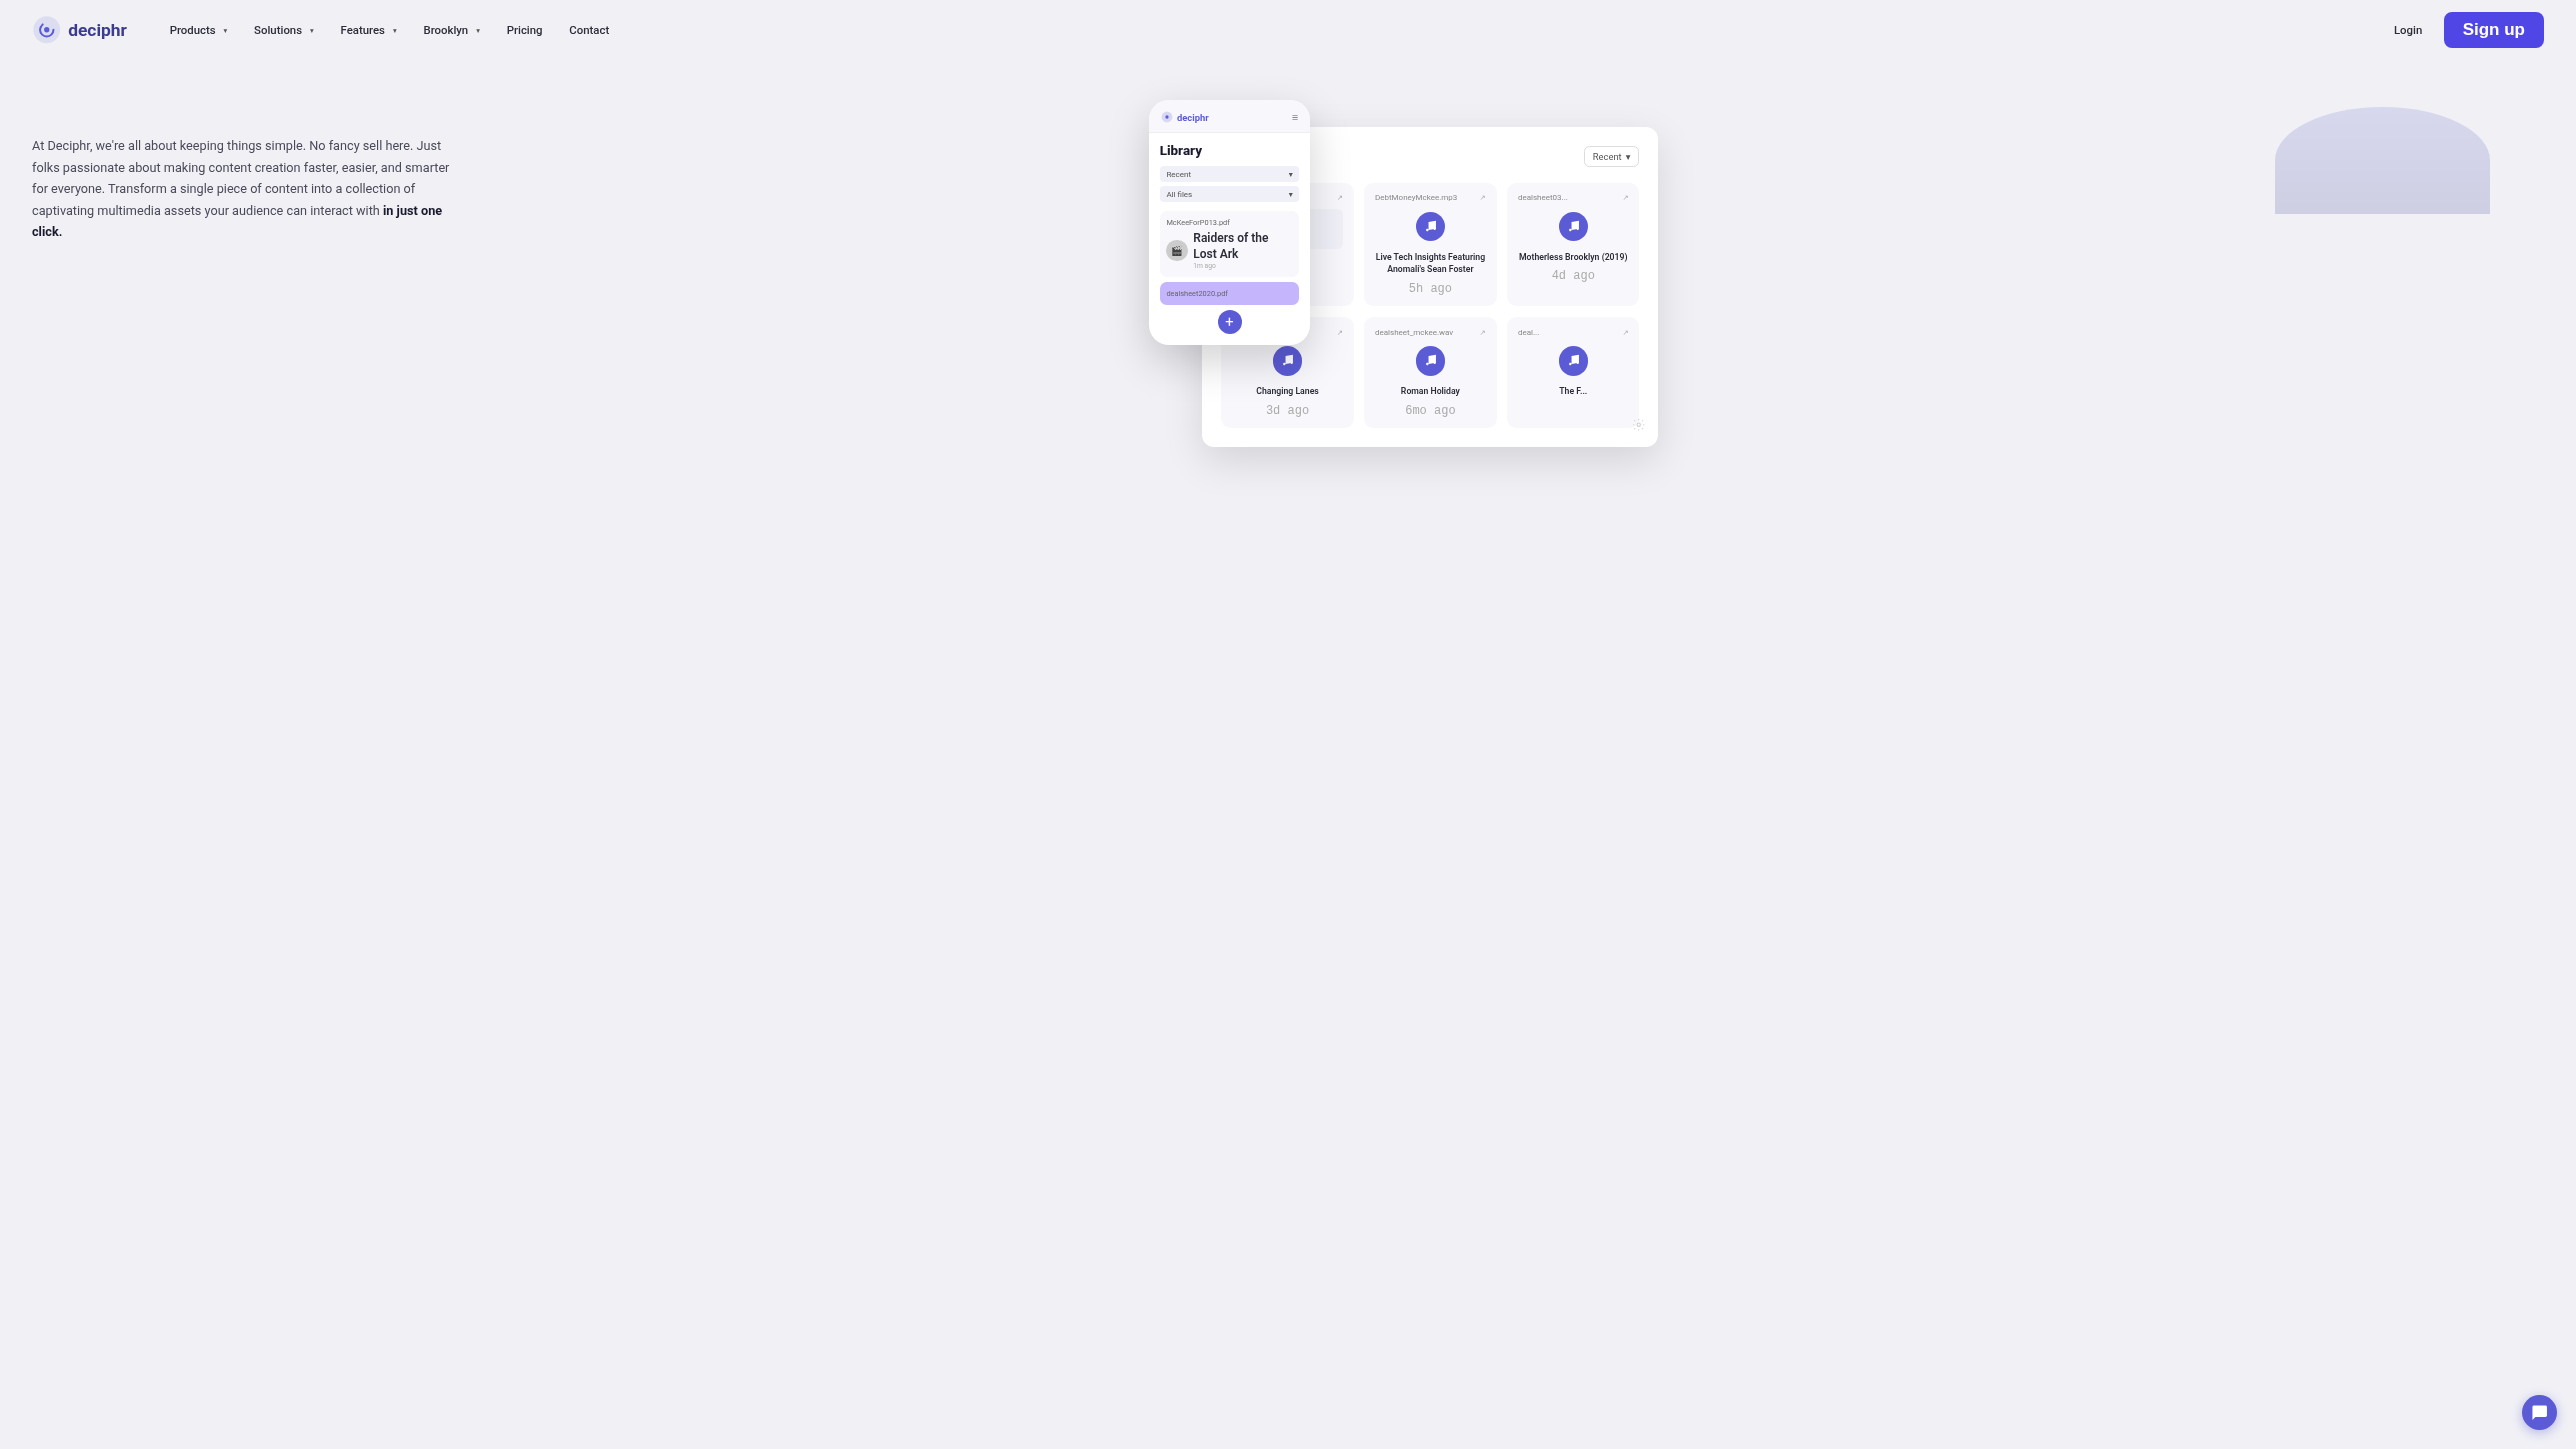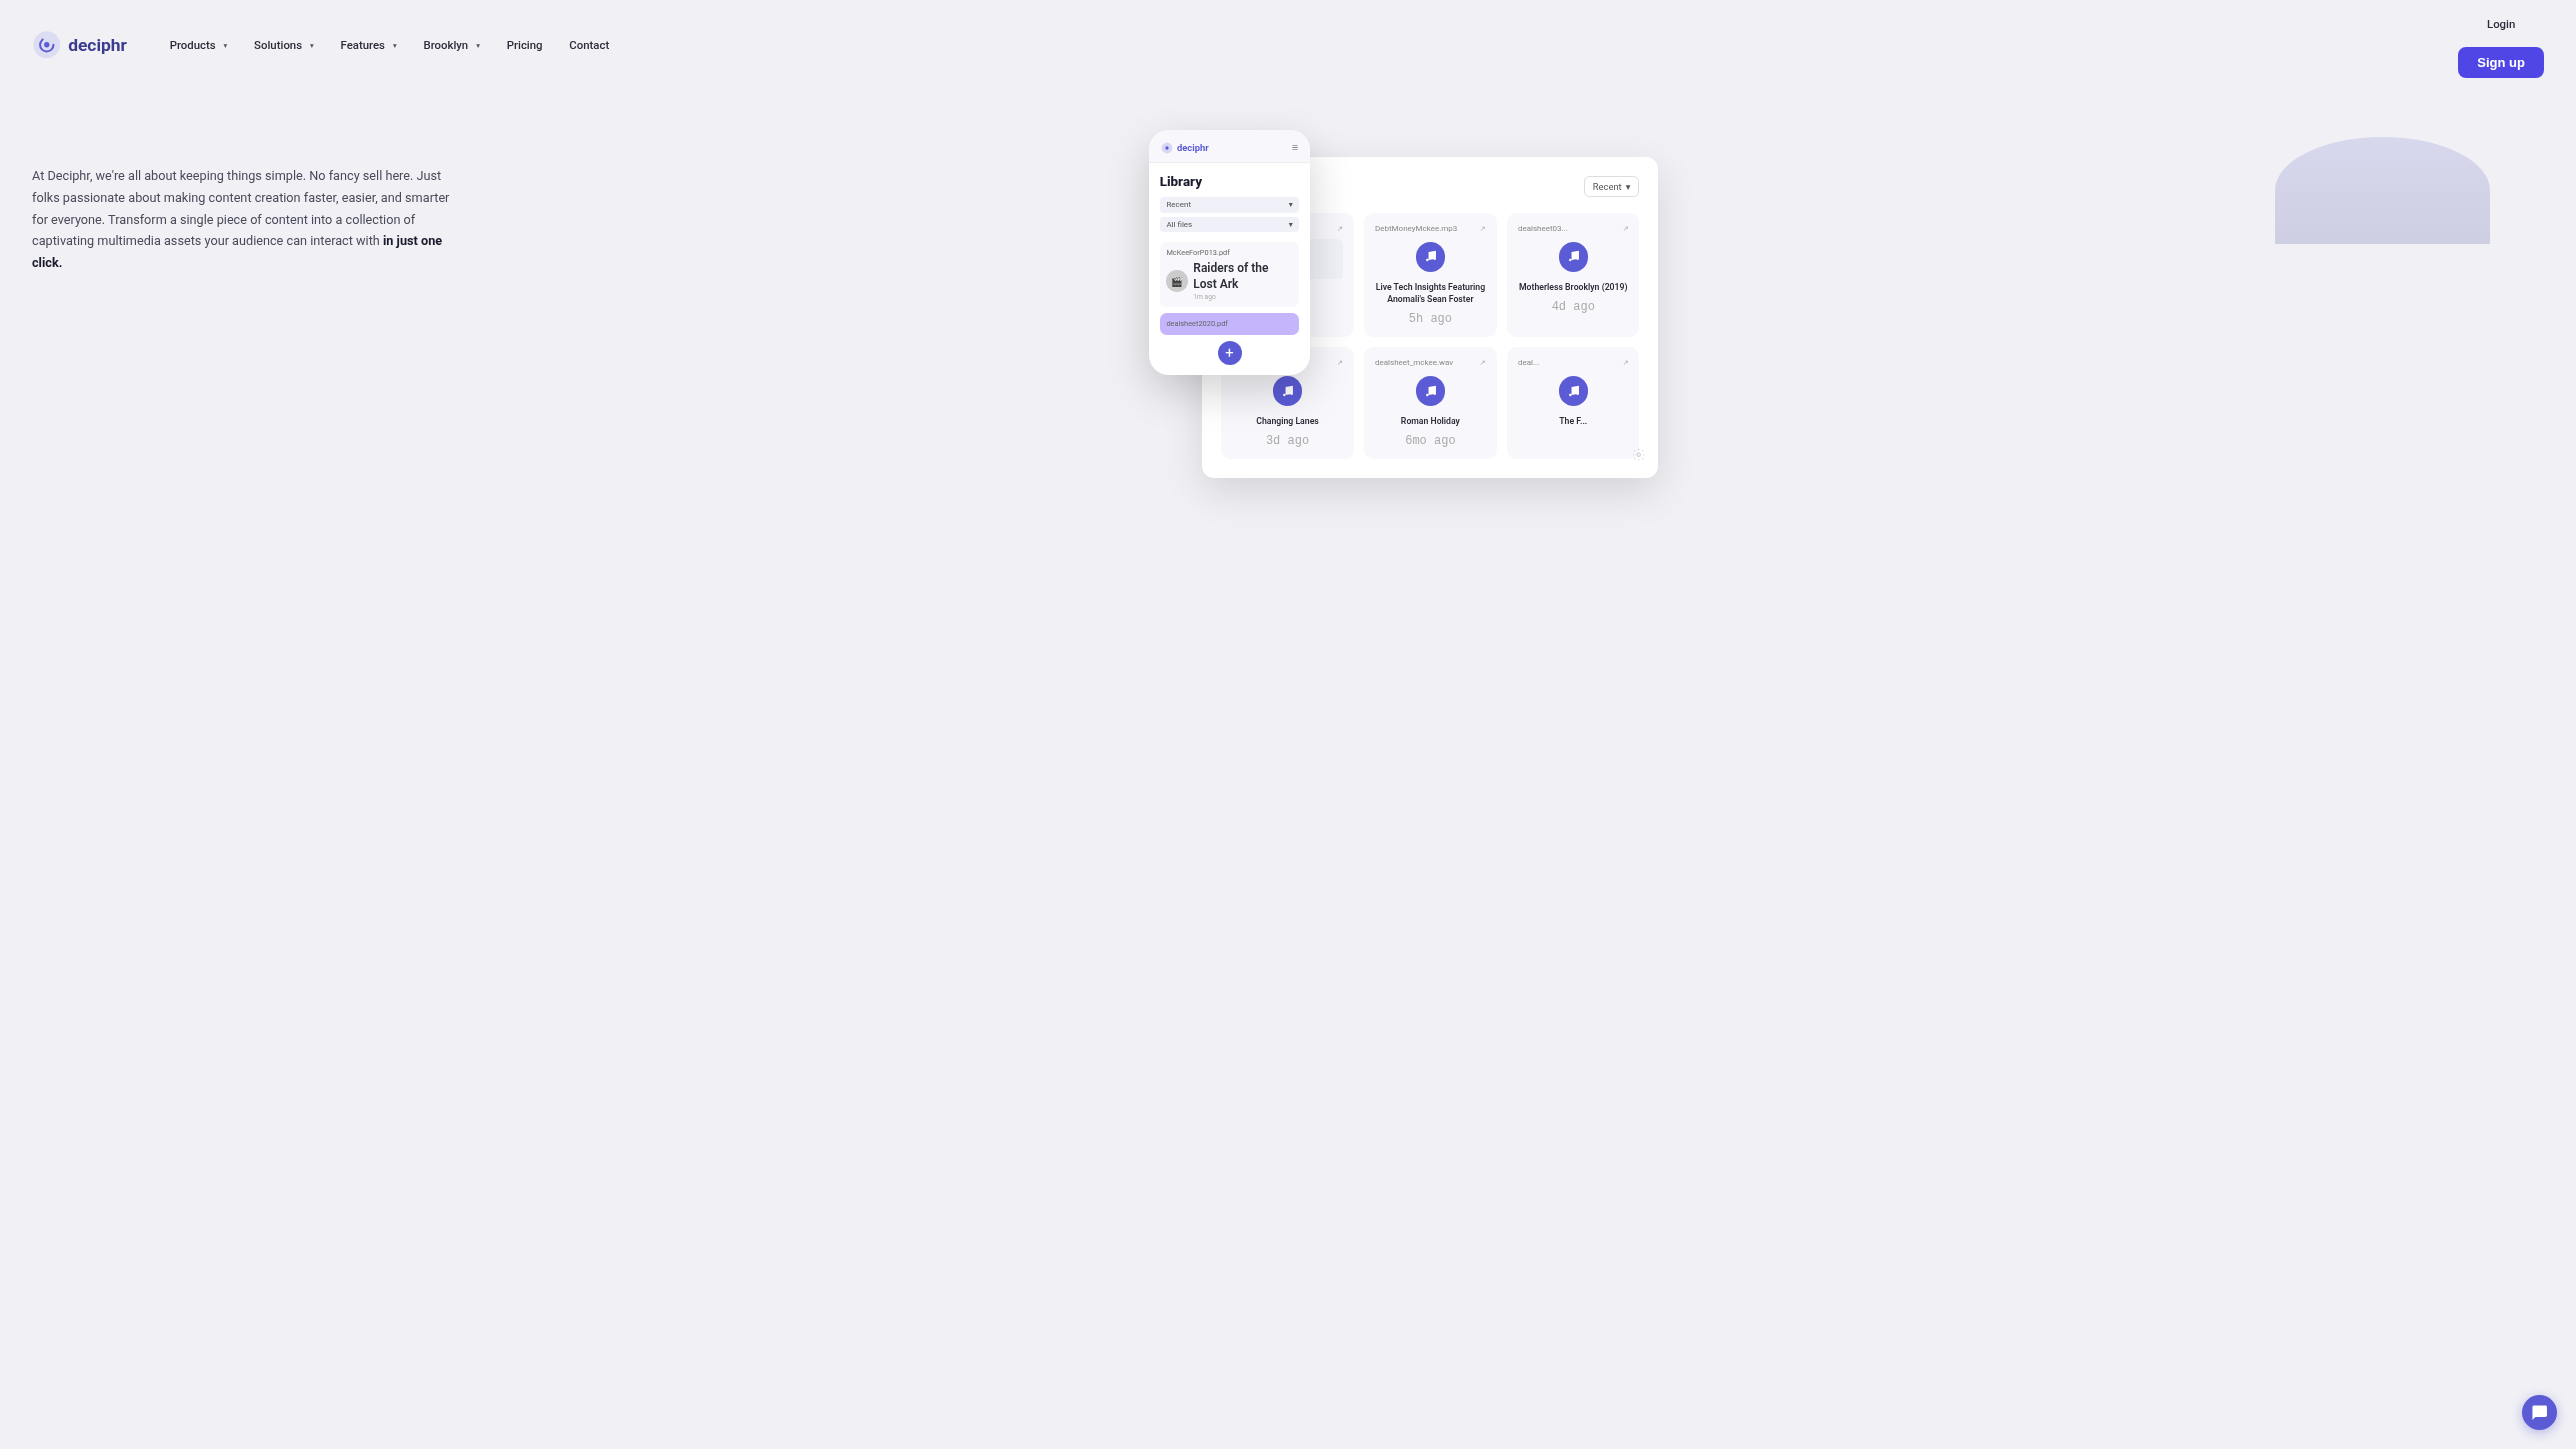--- a/index.html
+++ b/index.html
@@ -57,33 +57,32 @@
     }
     .nav-item .chevron {
       font-size: 7.4px;
       color: #555;
       margin-top: 0.7px;
     }
     .nav-right {
       display: flex;
       align-items: center;
       gap: 10.7px;
-      flex-direction: column;
     }
     .login-btn {
       font-size: 11.4px;
       font-weight: 500;
       color: #2d2d3a;
       cursor: pointer;
       padding: 5.4px 10.7px;
     }
     .signup-btn {
       background: #4f46e5;
       color: #fff;
-      font-size: 13px;
+      font-size: 17px;
       font-weight: 600;
       padding: 8px 19px;
       border-radius: 8px;
       cursor: pointer;
       border: none;
       transition: background 0.15s;
     }
 
     
     .hero {

